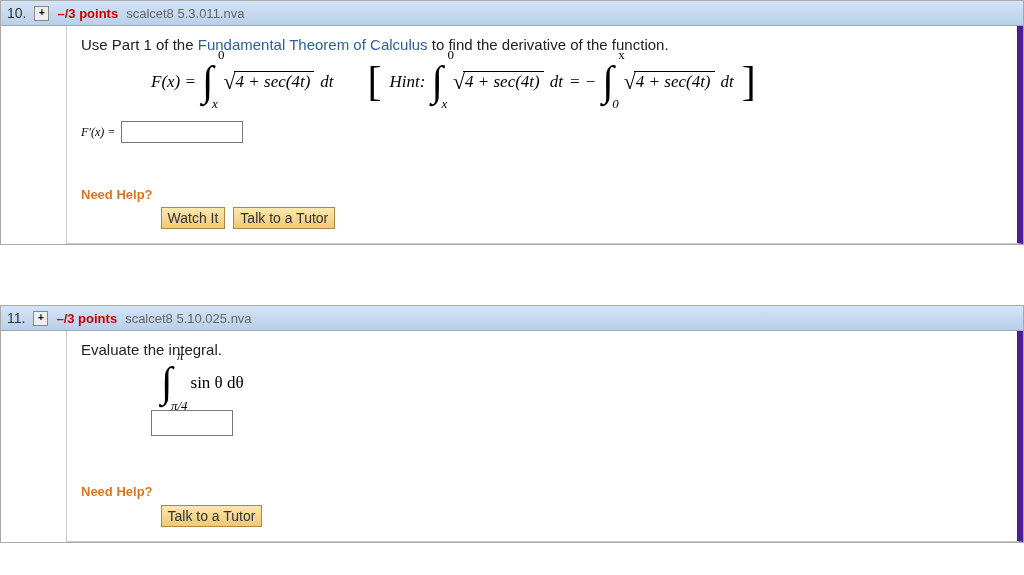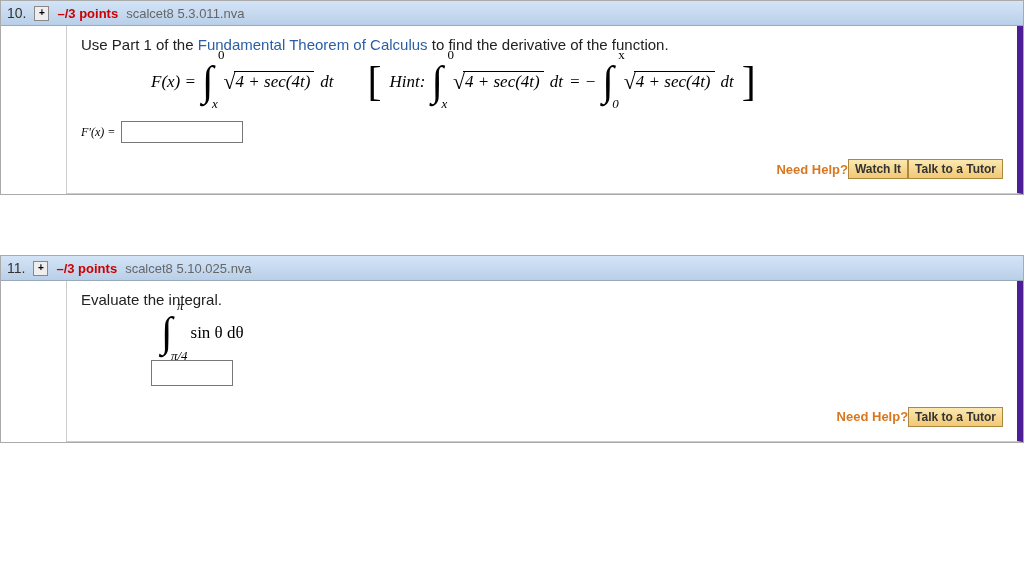--- a/index.html
+++ b/index.html
@@ -137,35 +137,36 @@
   .ans-input-small {
     width: 80px;
     height: 24px;
     margin-left: 70px;
     margin-top: 12px;
     margin-bottom: 18px;
   }
   .need-help-row {
     display: flex;
     align-items: center;
-    justify-content: flex-end;
+    gap: 8px;
   }
   .need-help {
     color: #d97720;
     font-weight: bold;
     font-size: 13px;
   }
   .help-btn {
     background: linear-gradient(#fbe8b0, #f2c874);
     border: 1px solid #aa8840;
     padding: 2px 6px;
-    font-size: 12px;
-    font-weight: bold;
+    font-size: 14px;
+    font-weight: normal;
     color: #333;
     cursor: pointer;
+    margin-top: 48px;
   }
   .formula-row2 {
     padding-left: 80px;
     font-family: "Times New Roman", serif;
     font-size: 17px;
     font-style: italic;
     display: flex;
     align-items: center;
     margin-top: 10px;
   }

